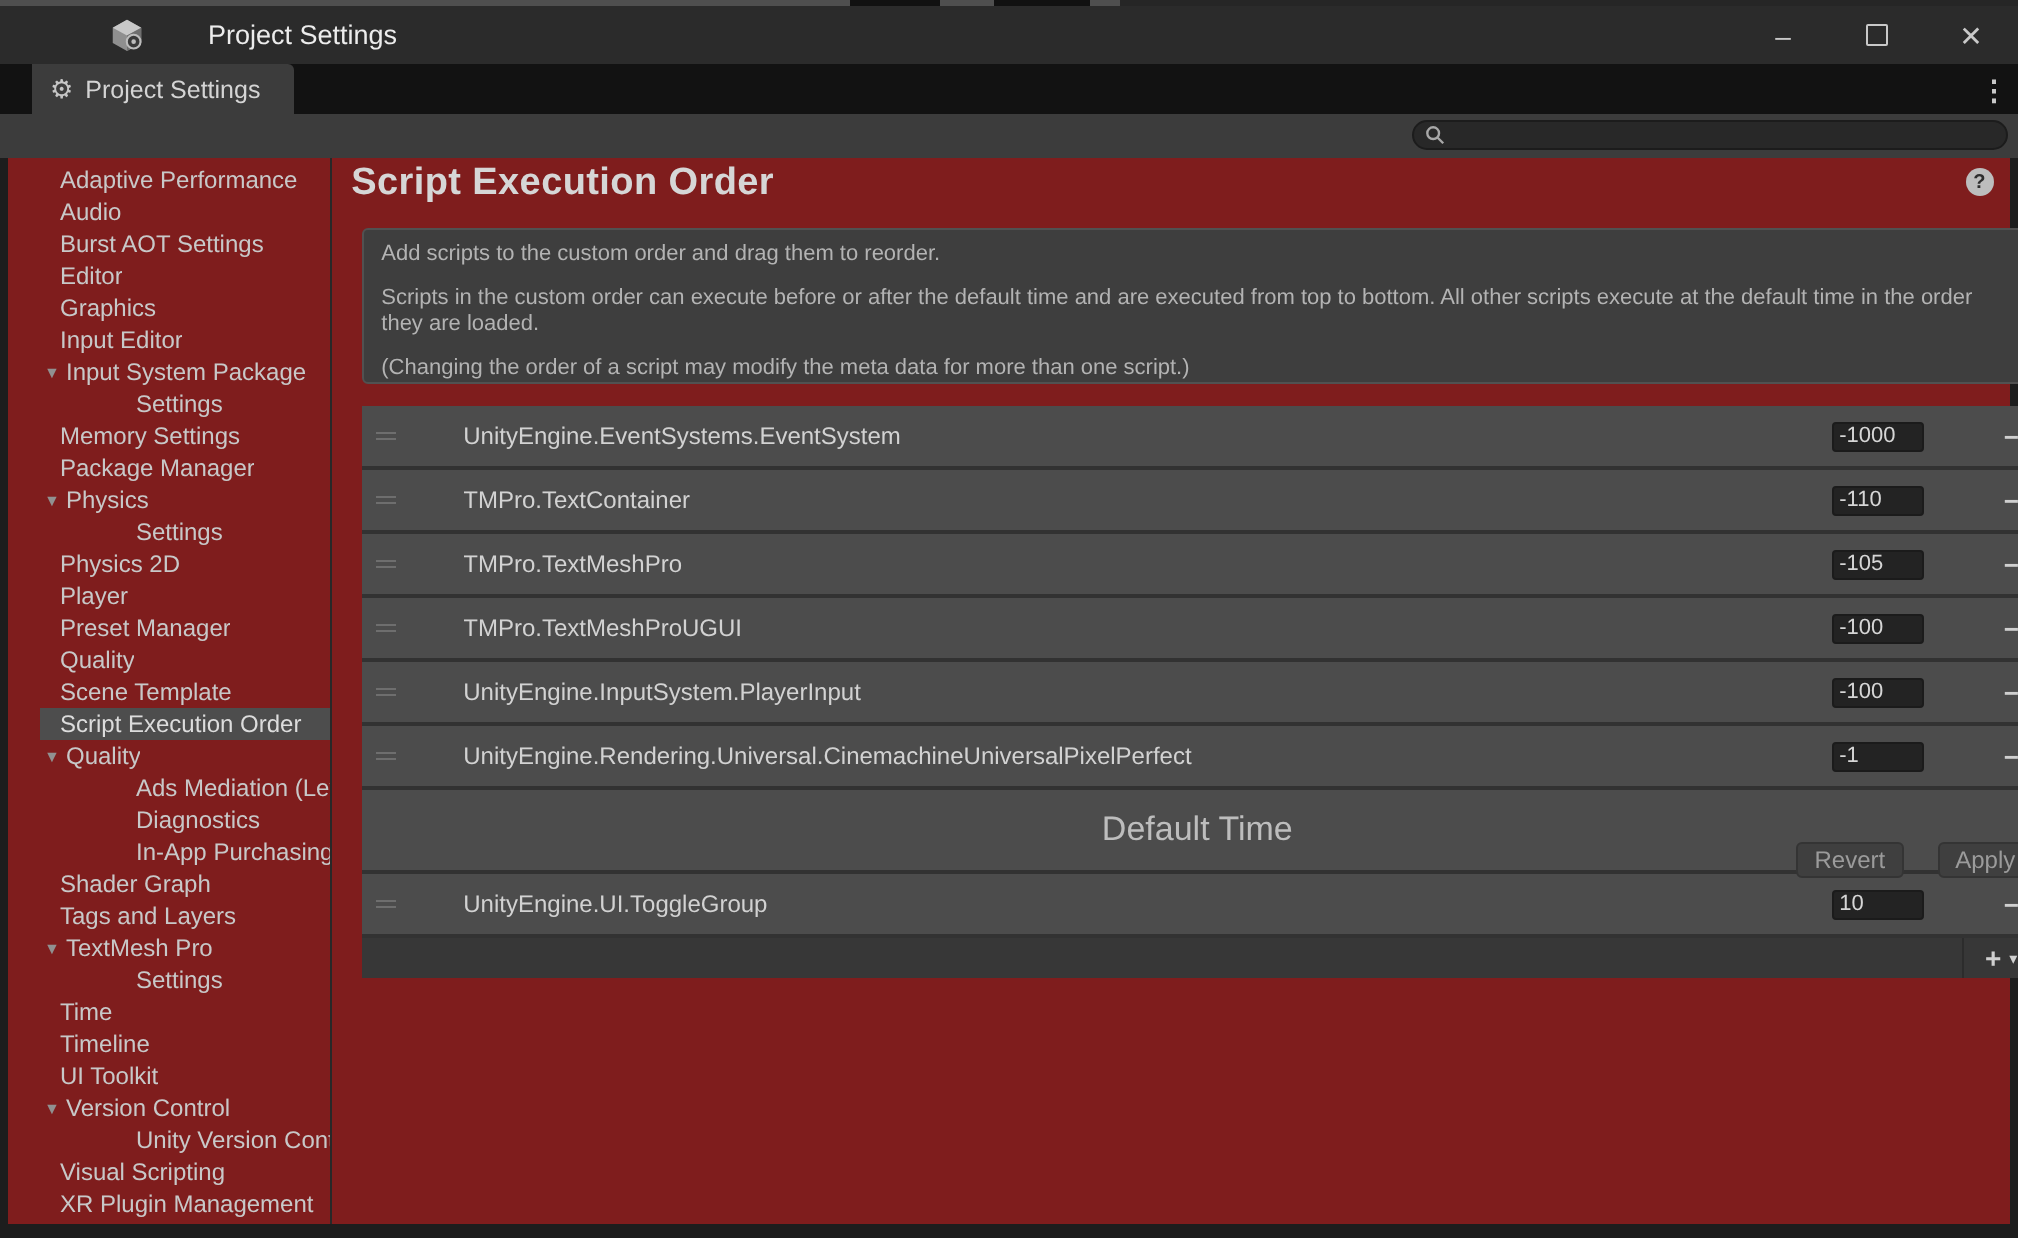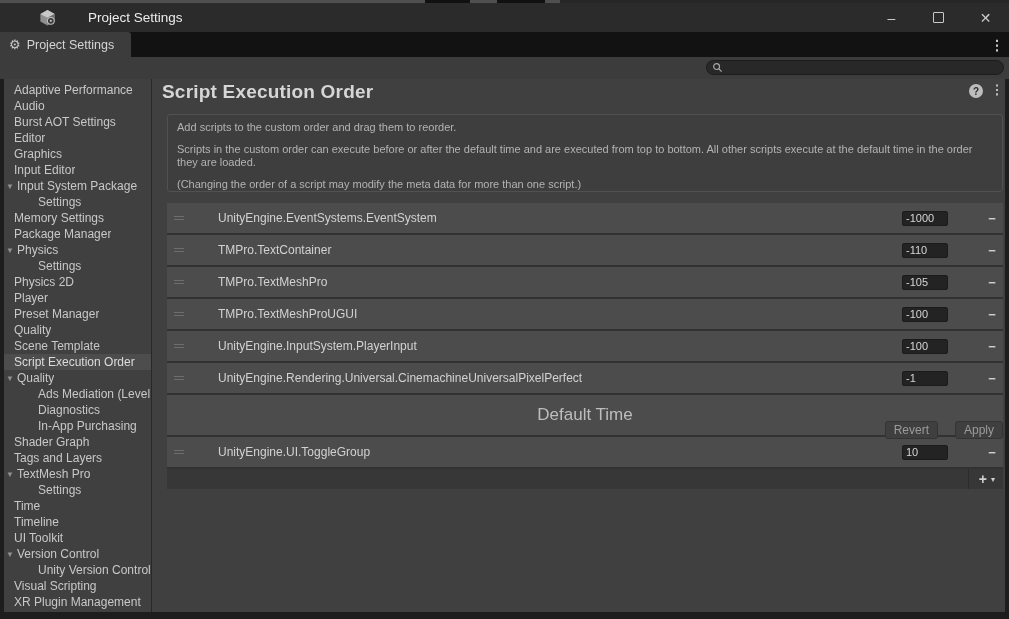--- a/index.html
+++ b/index.html
@@ -1,18 +1,18 @@
 <!DOCTYPE html>
 <html><head>
 <meta charset="utf-8">
 <style>
   * { margin:0; padding:0; box-sizing:border-box; }
   html,body { width:1009px; height:619px; overflow:hidden; background:#1d1d1d;
               font-family:"Liberation Sans", sans-serif; }
-  .abs { position:absolute; }
+  .abs { position:absolute;padding-left:16px; }
   #stage { position:relative; width:1009px; height:619px; background:#1d1d1d; }
 
   
   #top-sliver { left:0; top:0; width:1009px; height:3px; background:#4f4f4f; }
   #top-sliver .dark { position:absolute; top:0; height:3px; background:#111; }
   #top-sliver .right { position:absolute; top:0; left:560px; width:449px; height:3px; background:#262626; }
 
   
   #titlebar { left:0; top:3px; width:1009px; height:29px; background:#2b2b2b;
               display:flex; align-items:center; }
@@ -35,32 +35,32 @@
   
   #toolbar { left:0; top:57px; width:1009px; height:22px; background:#3c3c3c; }
   #searchbox { position:absolute; left:706px; top:3px; width:298px; height:15px;
                background:#282828; border:1px solid #1c1c1c; border-radius:8px;
                display:flex; align-items:center; }
   #search-icon { margin-left:5px; width:11px; height:11px; flex:0 0 auto; }
   #search-input { flex:1; background:transparent; border:none; outline:none; color:#d8d8d8;
                   font-size:11px; padding:0 6px 0 4px; height:13px; }
 
   
-  #main { left:4px; top:79px; width:1001px; height:533px; background:#404040; display:flex;align-items:center; }
+  #main { left:4px; top:79px; width:1001px; height:533px; background:#7f1d1d; display:flex;align-items:center; }
 
   
   #sidebar { width:147px; height:100%; overflow:hidden; padding-top:3px; }
   .sb-item { height:16px; display:flex; align-items:center; font-size:12px; color:#c8c8c8;
              white-space:nowrap; overflow:hidden; cursor:default; }
   .sb-item .tri { width:11px; margin-left:2px; font-size:8px; color:#919191; text-align:left;
                   flex:0 0 auto; }
   .sb-item .sb-label { overflow:hidden; white-space:nowrap; }
   .sb-item.plain .sb-label { margin-left:10px; }
   .sb-item.haschild .sb-label { margin-left:0; }
-  .sb-item.indent .sb-label { margin-left:34px; }
+  .sb-item.indent .sb-label { margin-left:48px; }
   .sb-item.selected { background:#4d4d4d; color:#dcdcdc; }
   #splitter { width:1px; height:100%; background:#282828; }
 
   
   #content { position:relative; width:853px; height:100%; }
   #page-title { position:absolute; left:10px; top:2px; font-size:19px; font-weight:bold;
                 color:#d6d6d6; letter-spacing:0.2px; }
   #help-icon { position:absolute; left:817px; top:5px; width:14px; height:14px; border-radius:50%;
                background:#bdbdbd; color:#2e2e2e; font-size:10px; font-weight:bold;
                display:flex; align-items:center; justify-content:center; }

